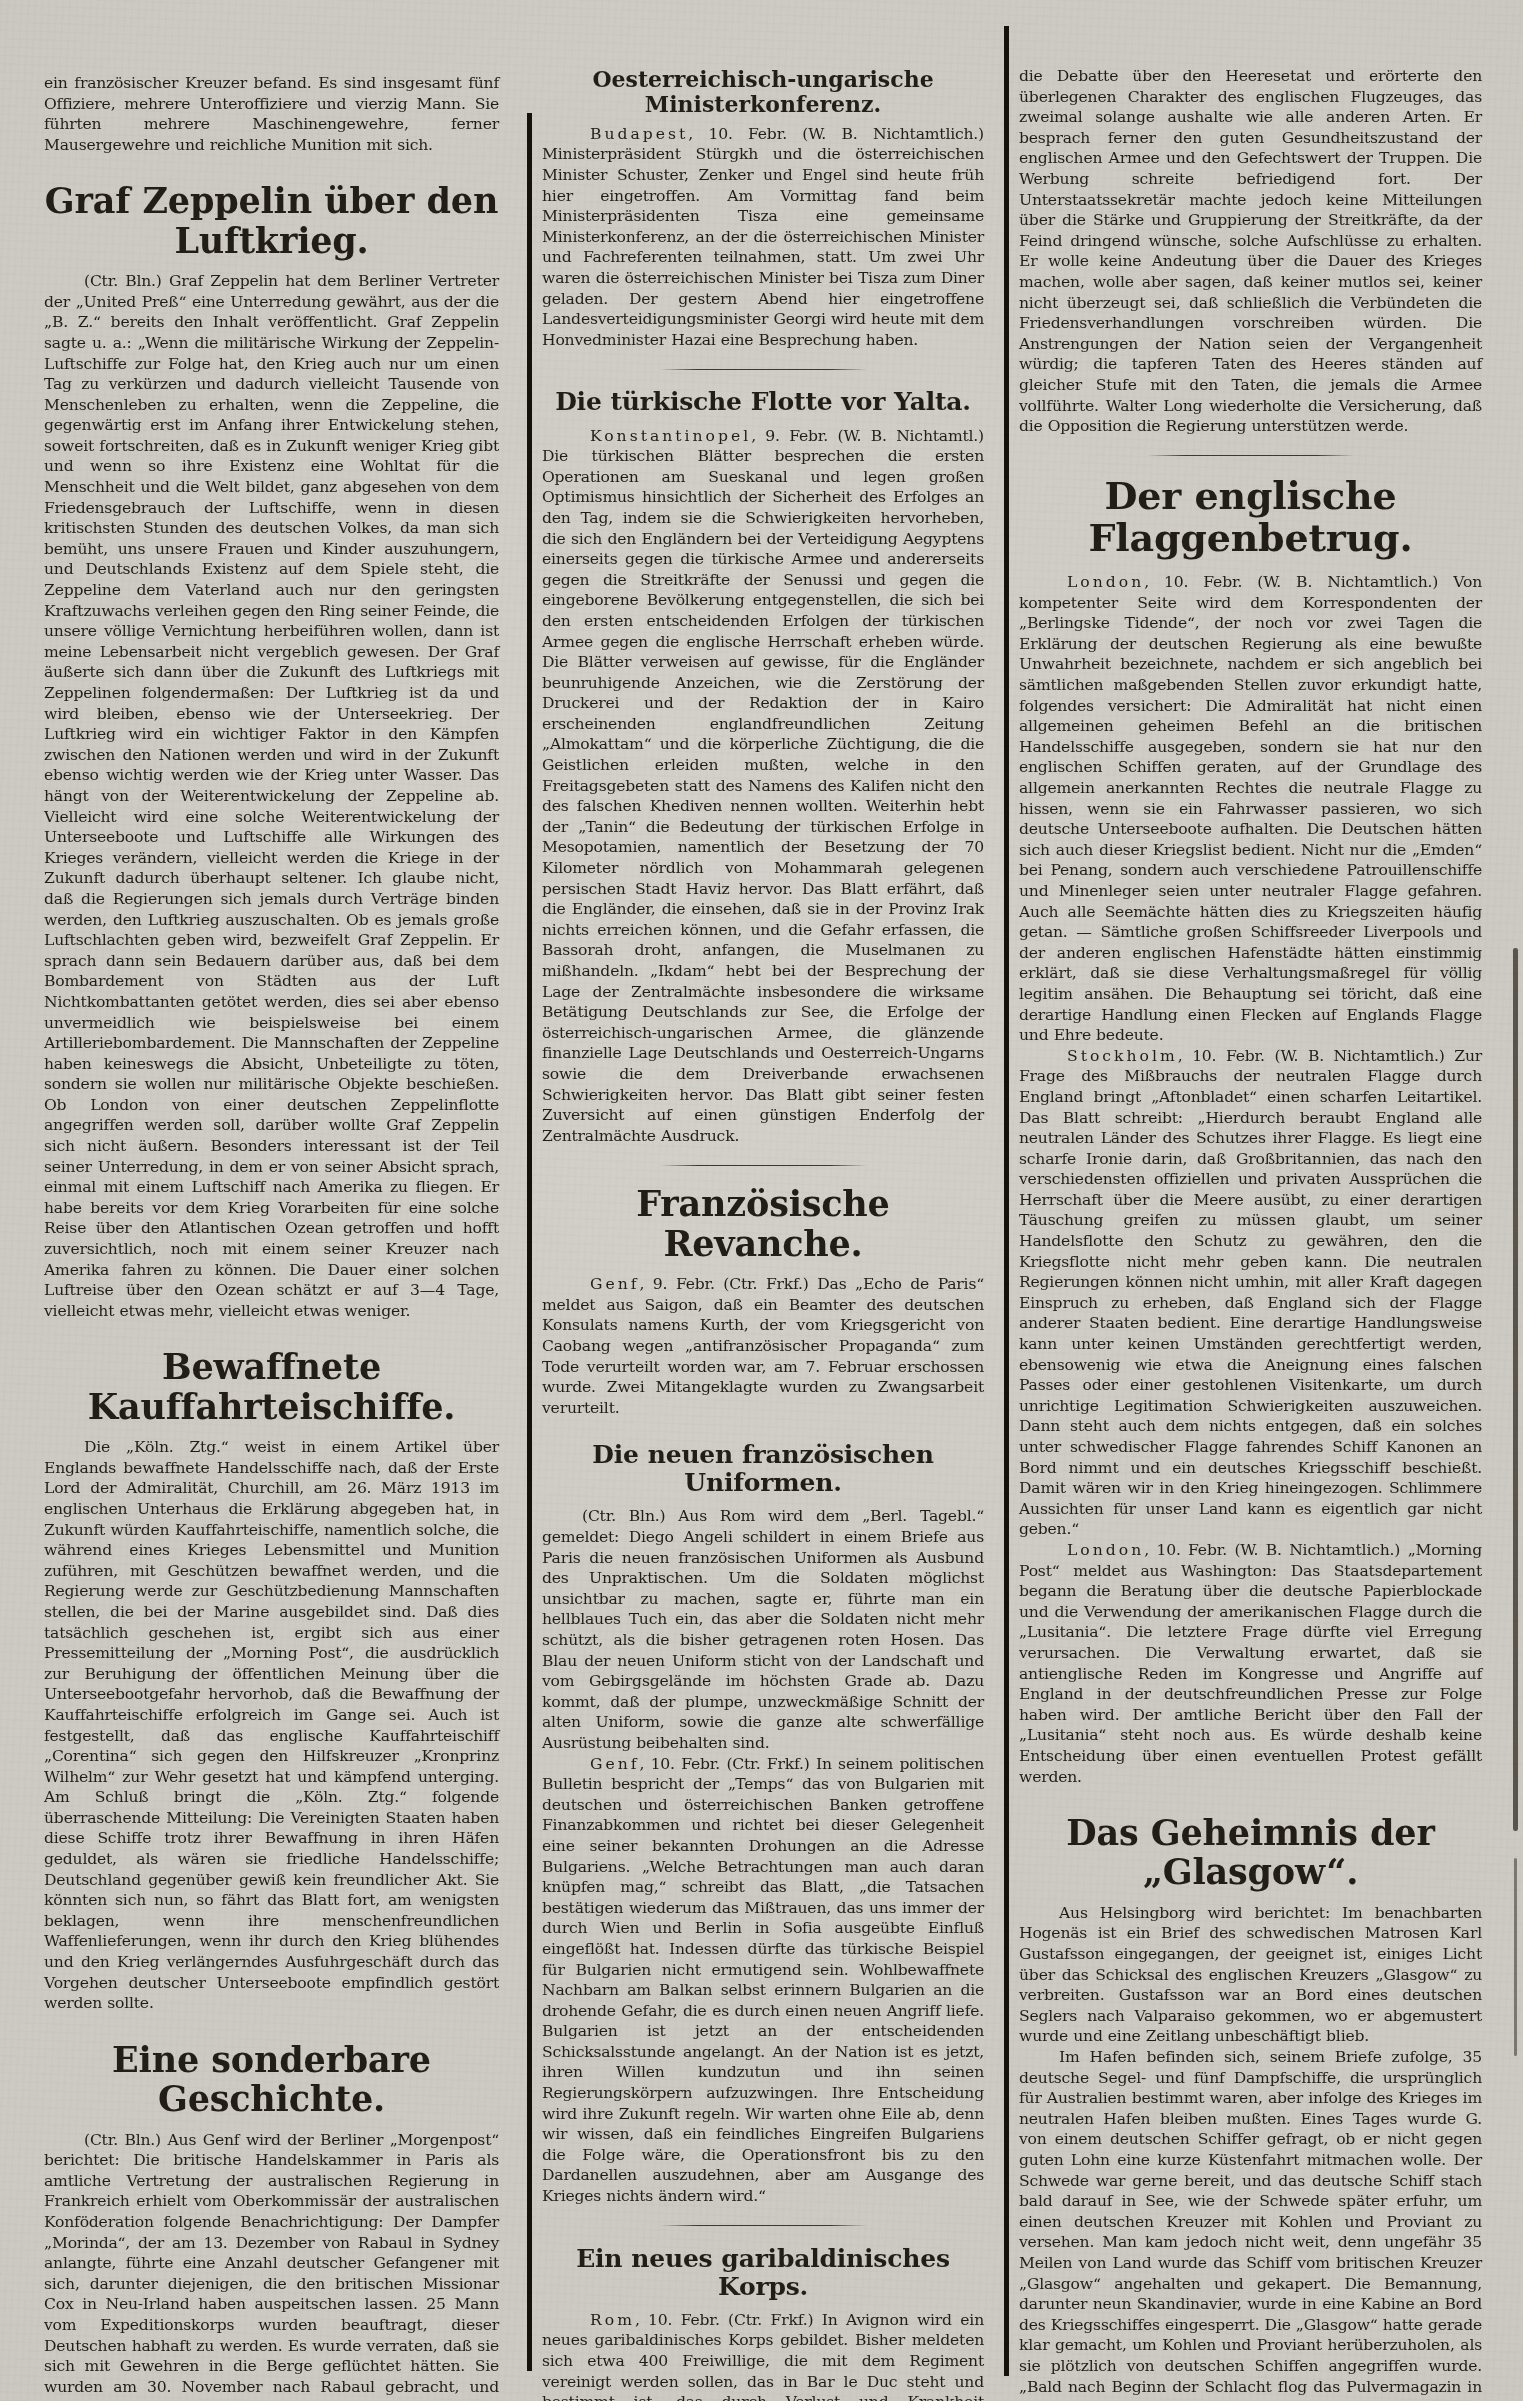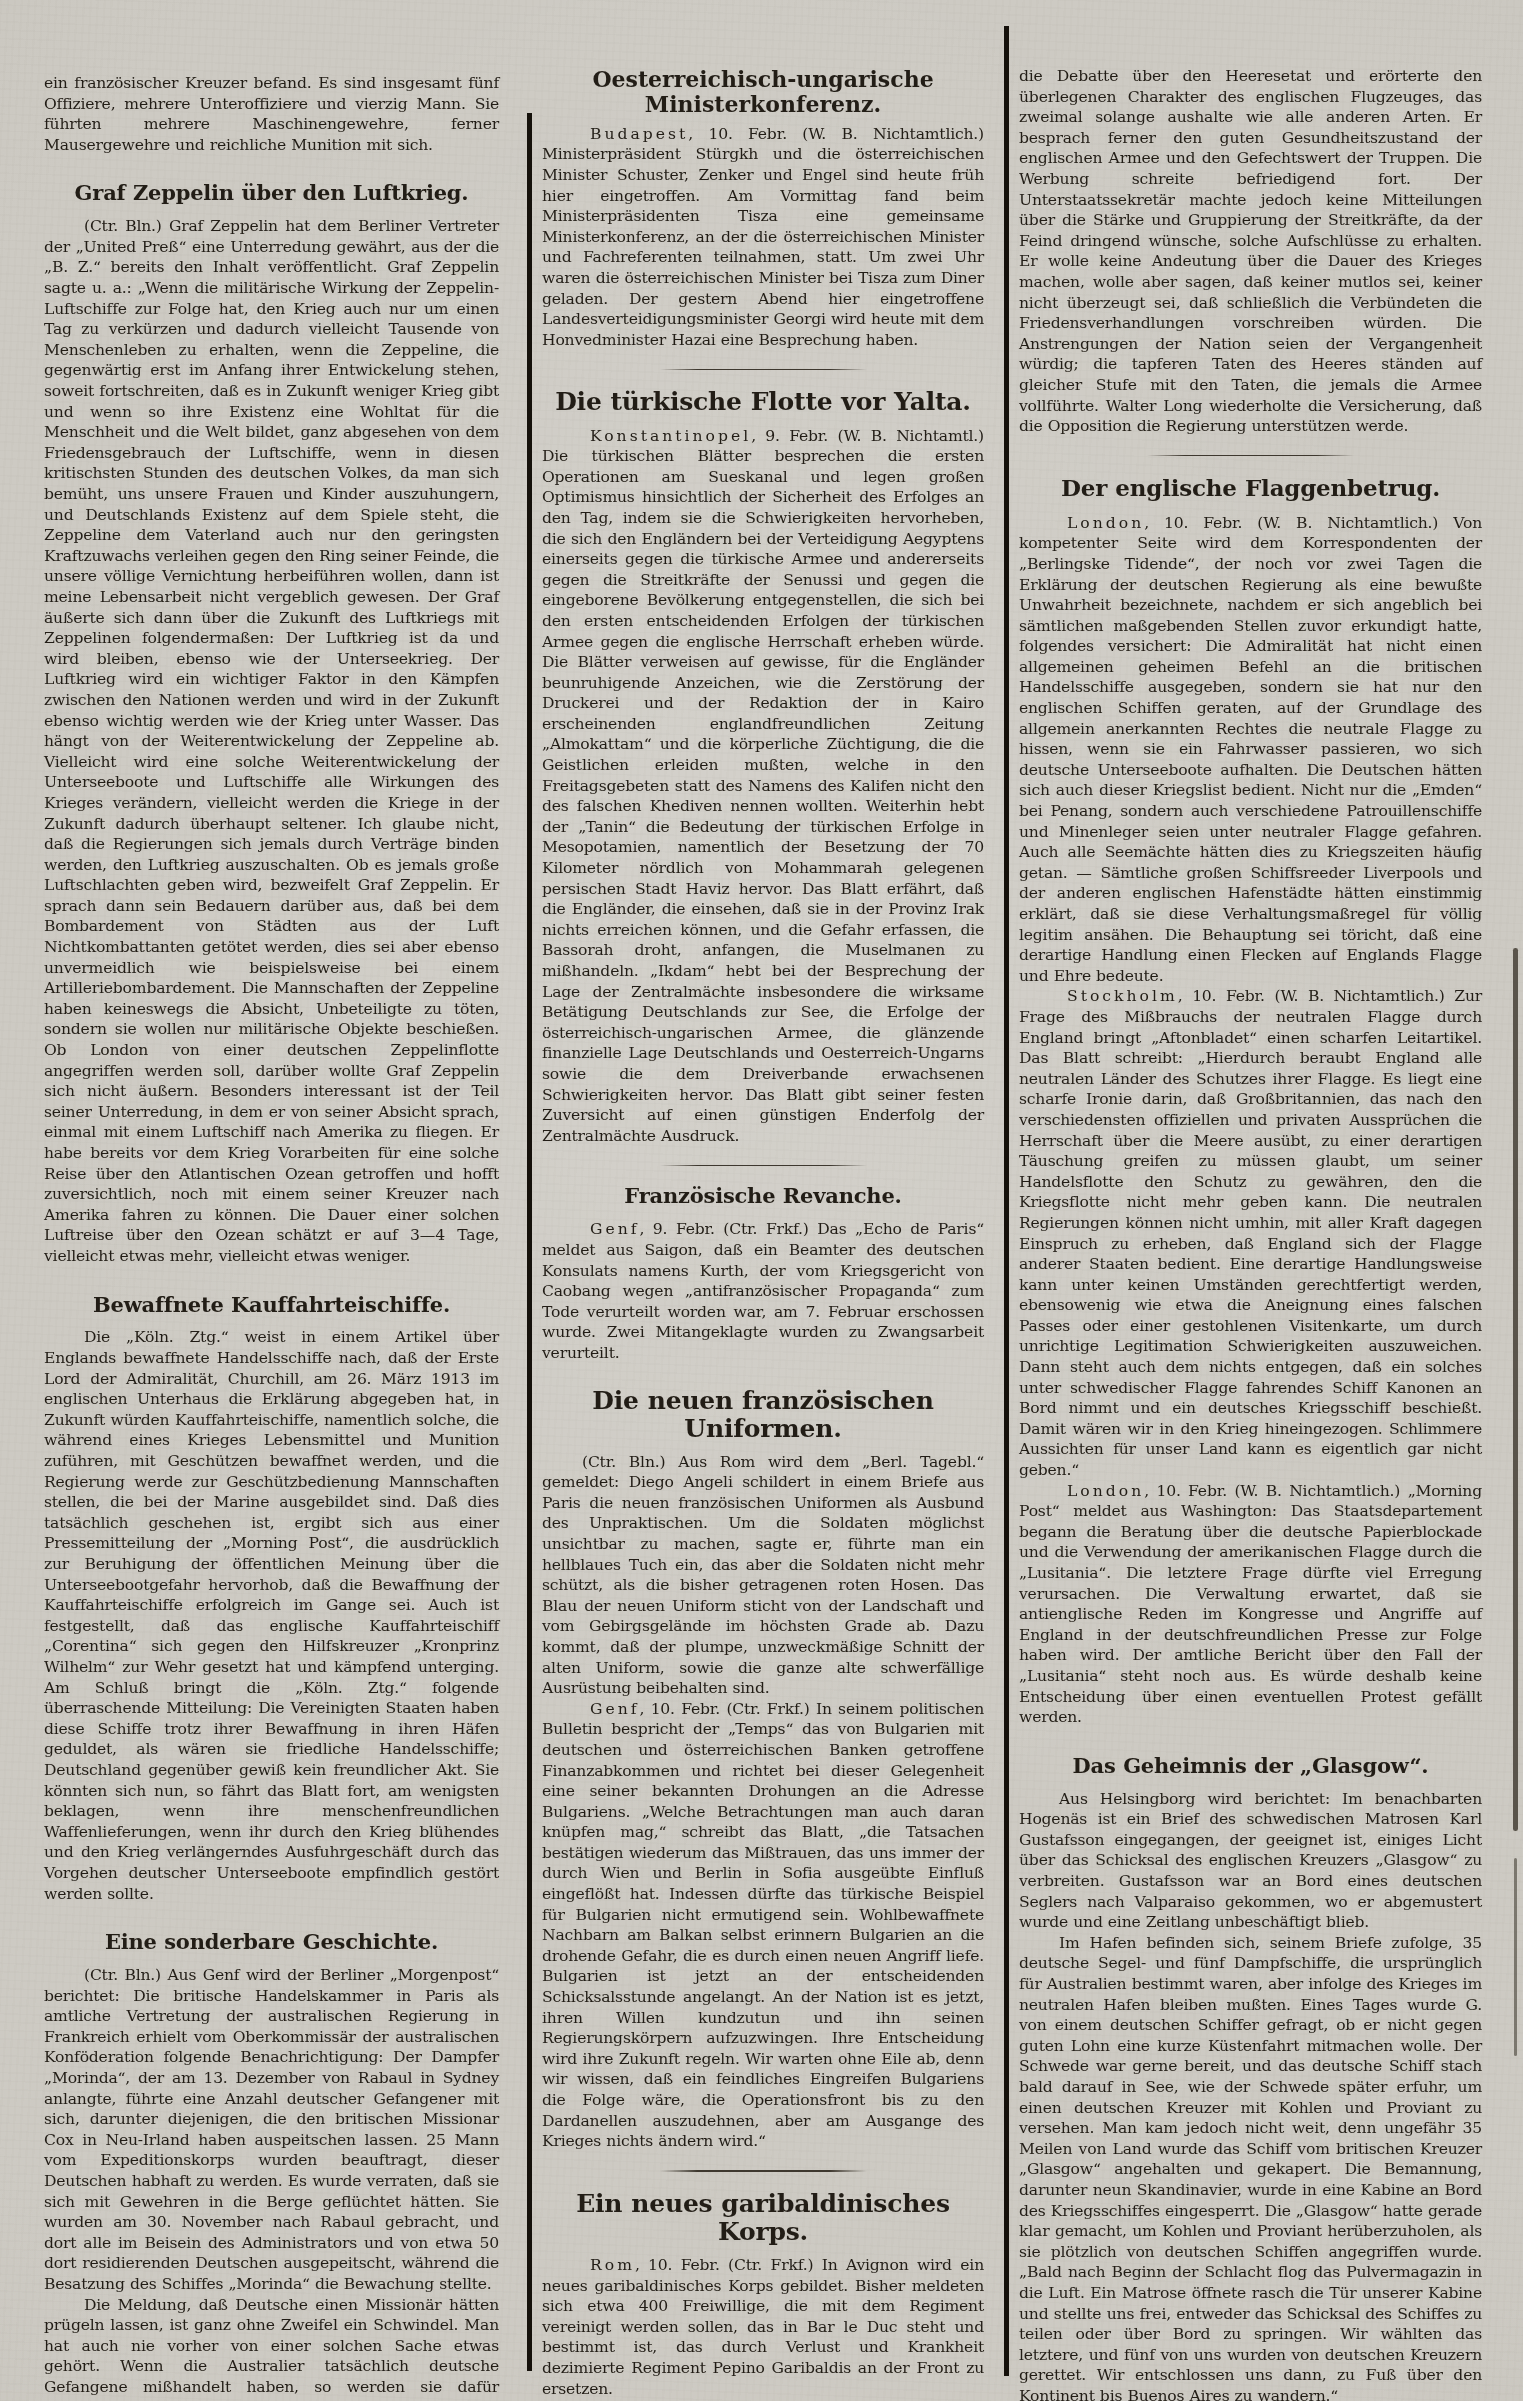--- a/index.html
+++ b/index.html
@@ -35,22 +35,22 @@
   #col-mid   {left:542px; width:442px; top:67px;}
   #col-right {left:1019px;width:463px; top:66px;}
   .para{margin:0;text-indent:40px;}
   .para.fragment{text-indent:0;}
   .dateline{letter-spacing:3px;font-weight:normal;margin-left:8px;}
   .headline{
     font-weight:bold;text-align:center;text-indent:0;
     line-height:1.12;letter-spacing:-0.2px;margin:24.4px 0 12.2px;
   }
   .hl-xl{font-size:34px;margin:26px 0 10.7px;}
-  .hl-lg{font-size:23px;margin:27.4px 0 12.2px;}
-  .hl-md{font-size:21px;margin:26px 0 11.4px;}
+  .hl-lg{font-size:38px;margin:27.4px 0 12.2px;}
+  .hl-md{font-size:35px;margin:26px 0 11.4px;}
   .hl-sm{font-size:25px;margin:23px 0 9.1px;}
   .hl-xs{font-size:22px;margin:20px 0 7.6px;letter-spacing:0;}
   .col > .headline:first-child{margin-top:0;}
   .headline + .headline{margin-top:0;}
   .divider{
     width:207px;height:1.5px;margin:18.3px auto;
     background:linear-gradient(90deg, rgba(0,0,0,0), #3e382f 18%, #3e382f 82%, rgba(0,0,0,0));
   }
   .divider + .headline{margin-top:7.6px;}
   .vrule{position:absolute;background:var(--rule);}

